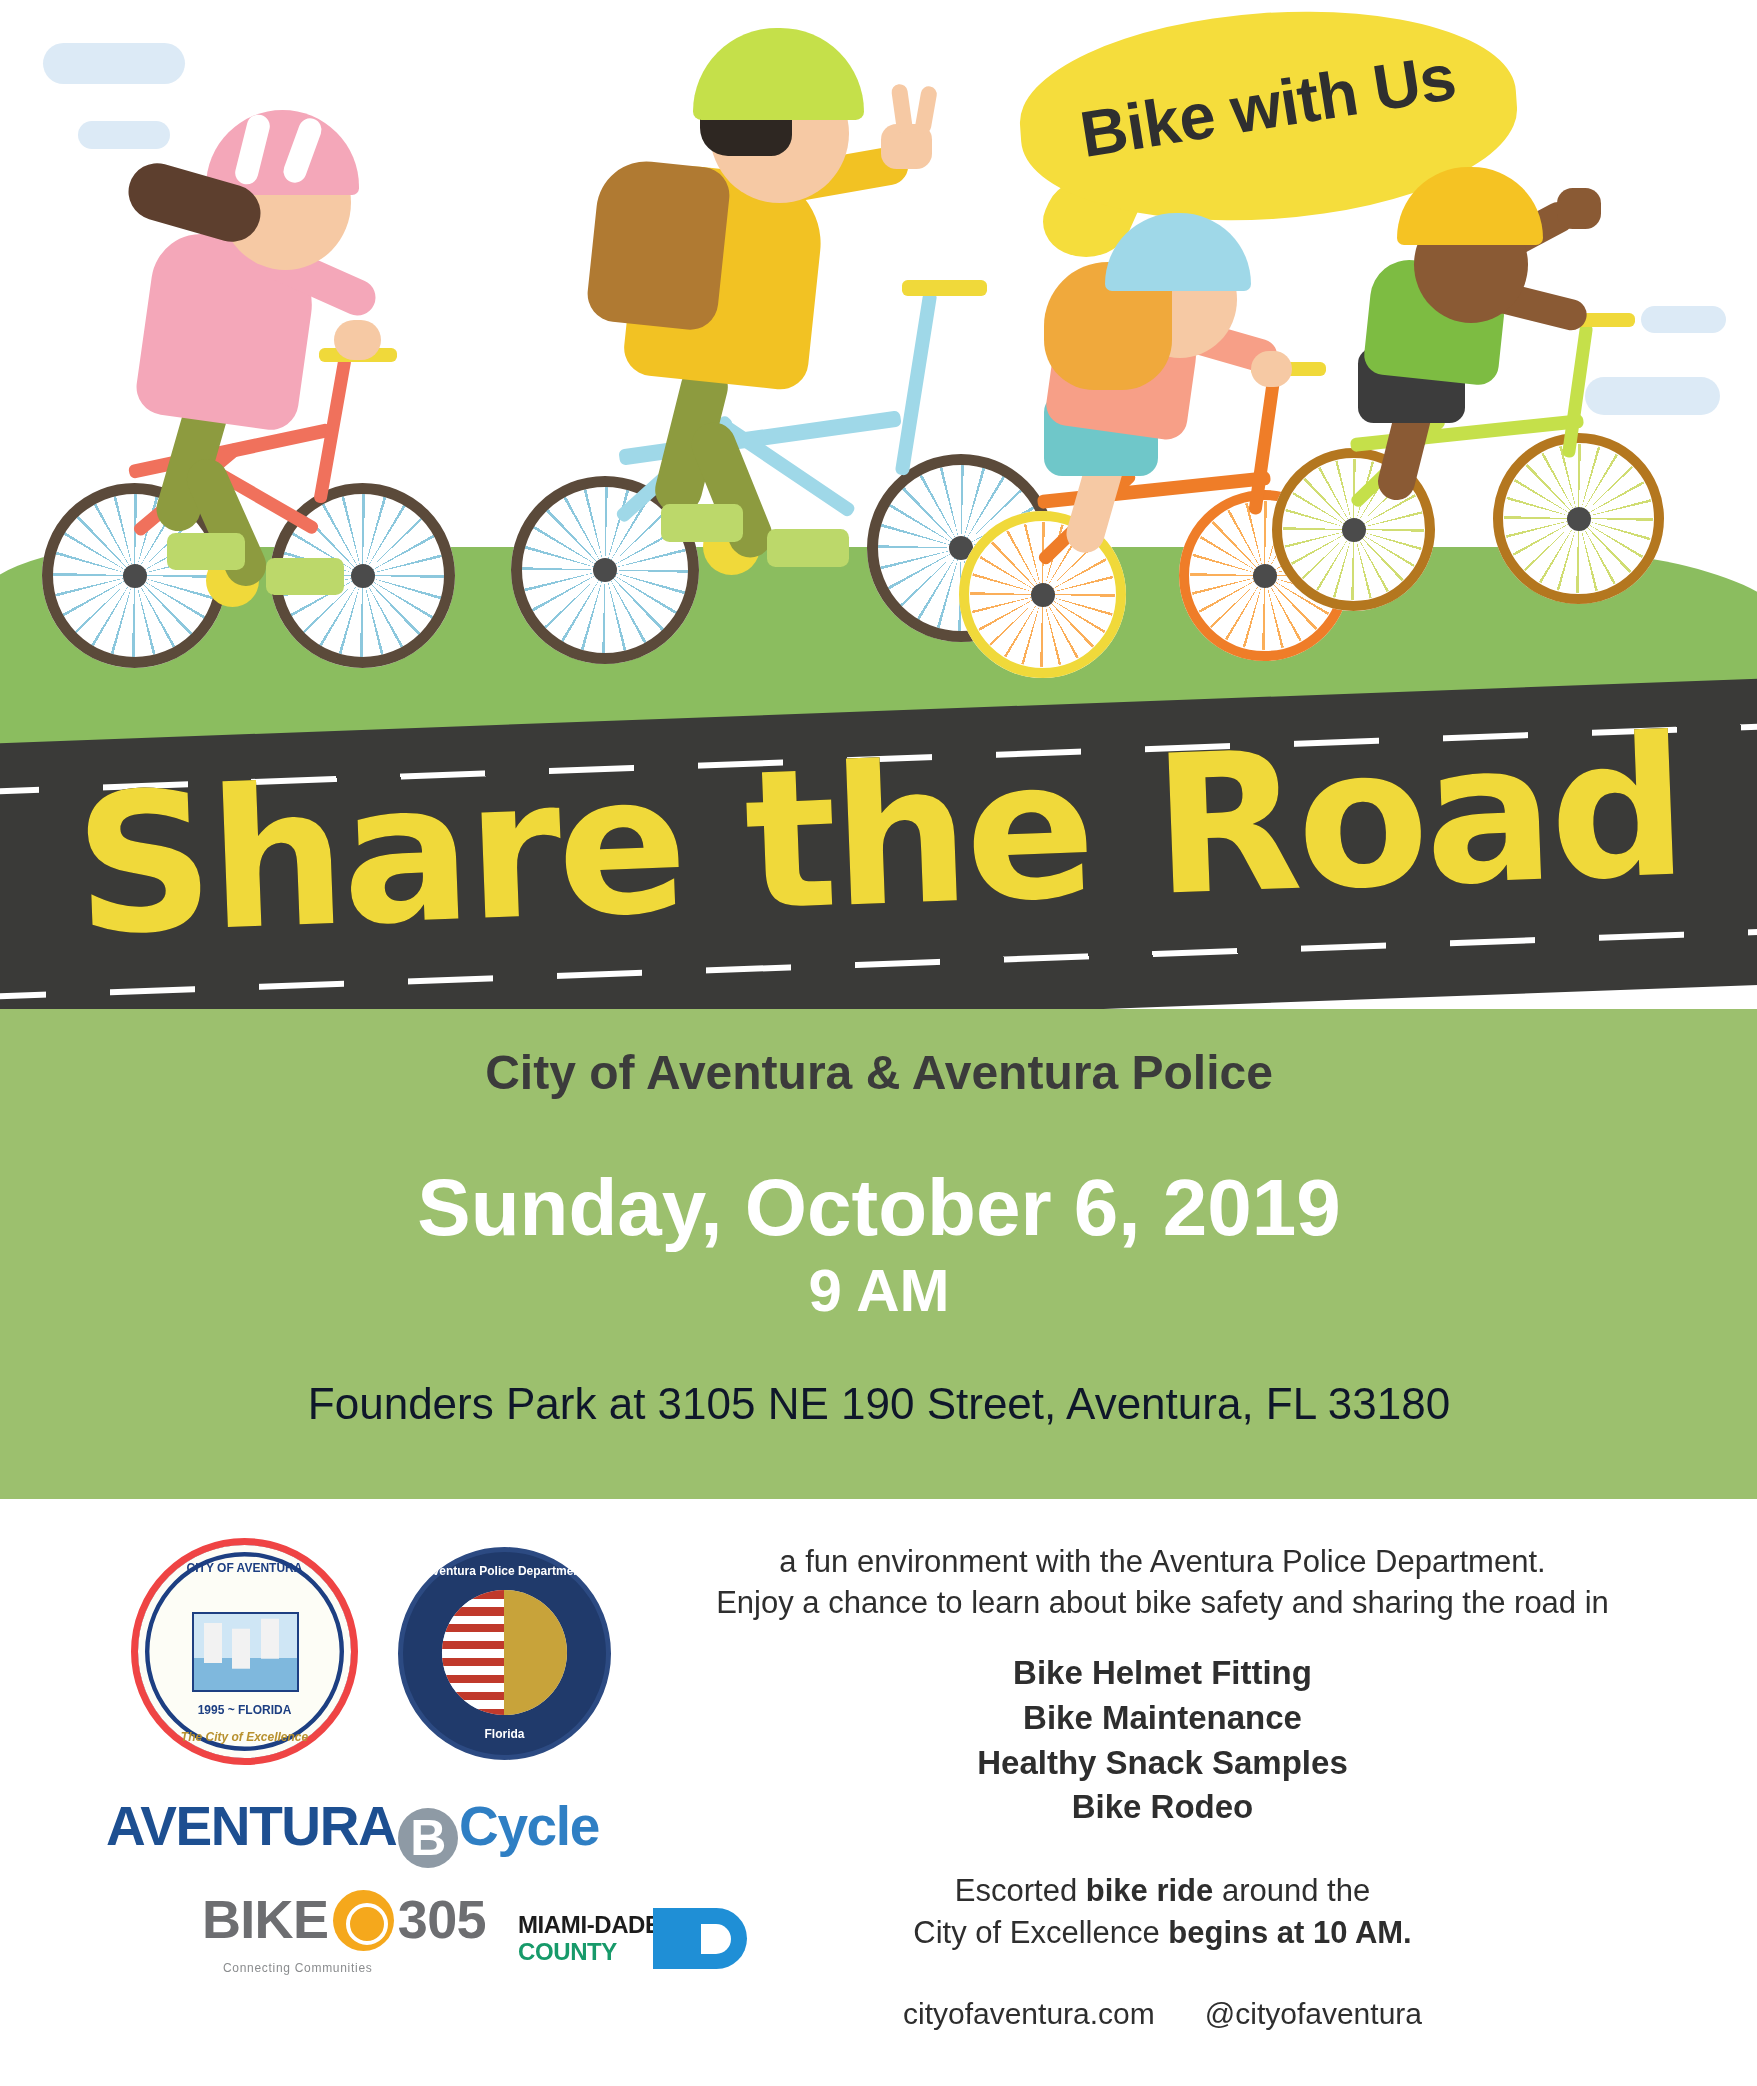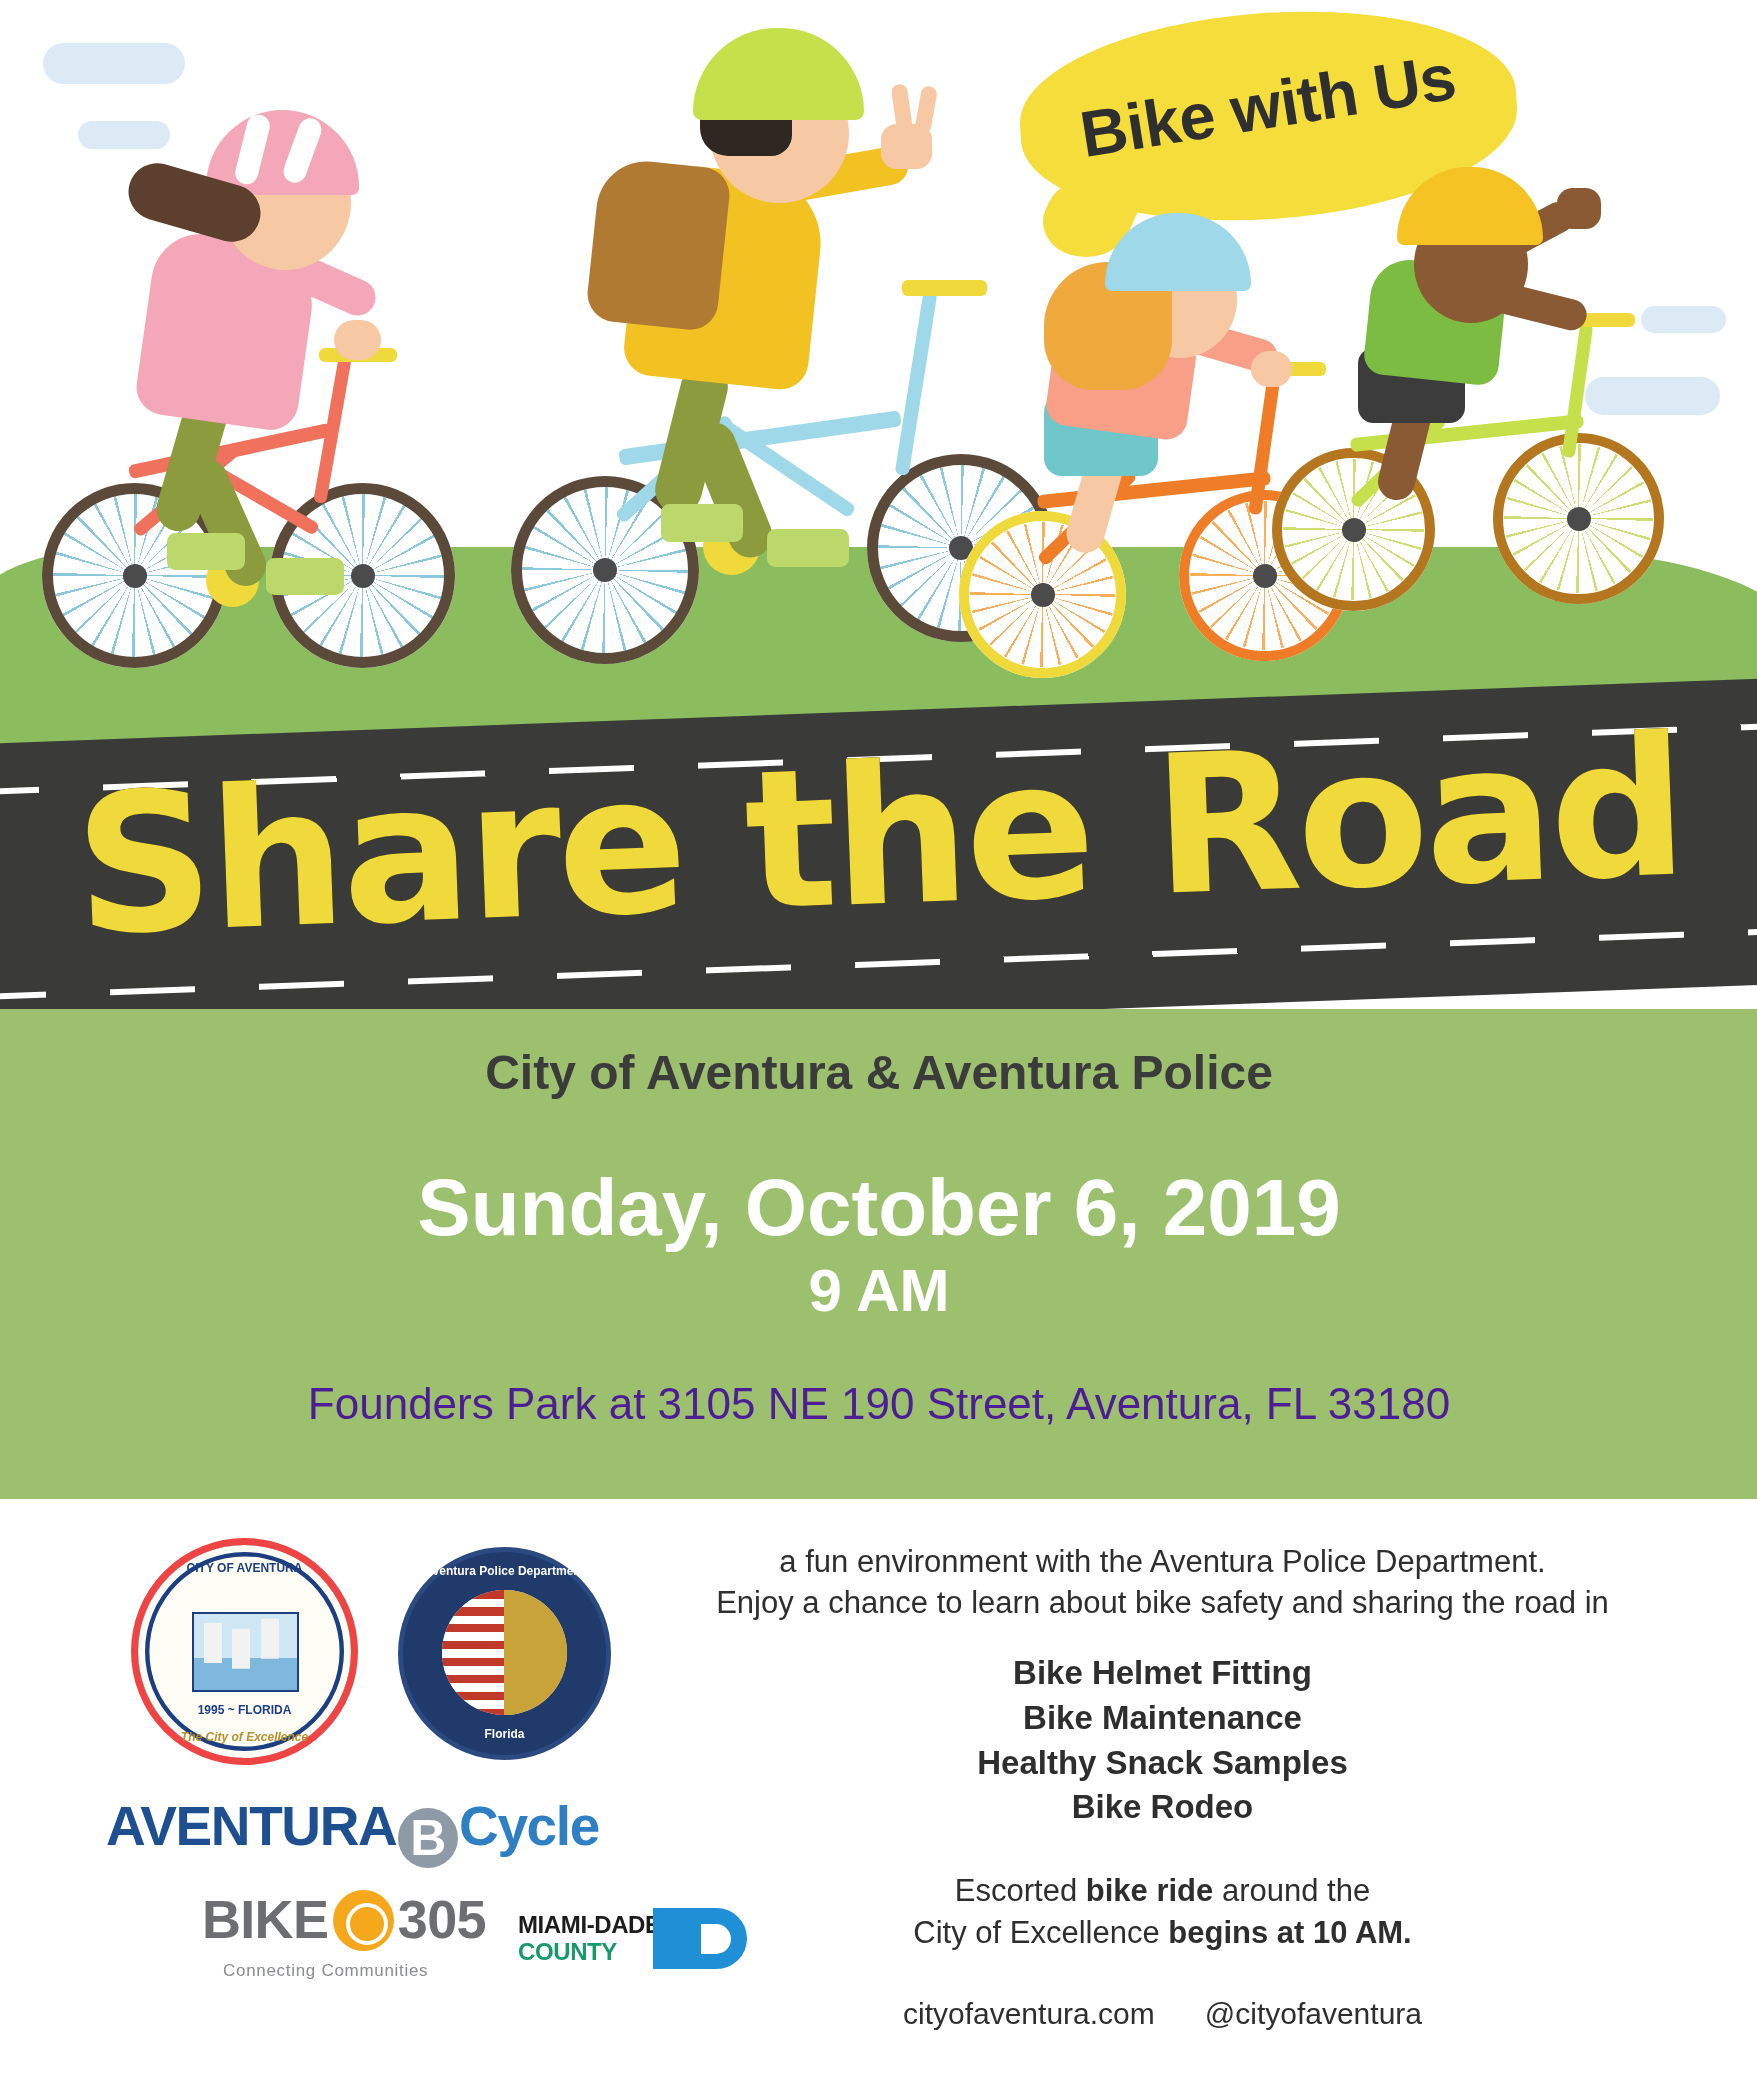--- a/index.html
+++ b/index.html
@@ -194,21 +194,21 @@
     text-align: center;
     font-size: 60px;
     font-weight: bold;
     color: #ffffff;
   }
   .venue-line {
     position: absolute;
     top: 370px; left: 0; right: 0;
     text-align: center;
     font-size: 44px;
-    color: #4c1d95;
+    color: #0f172a;
     font-weight: 400;
   }
 
   
   .footer {
     position: absolute;
     left: 0;
     top: 1499px;
     width: 1758px;
     height: 588px;
@@ -360,21 +360,21 @@
     left: 50%; top: 50%;
     width: 34px; height: 34px;
     margin: -17px 0 0 -17px;
     border-radius: 50%;
     border: 4.3px solid #ffffff;
   }
   .bike305-sub {
     position: absolute;
     left: 131px;
     top: 423px;
-    font-size: 17px;
+    font-size: 12px;
     color: #8a8c8e;
     letter-spacing: 0.7px;
   }
 
   .mdc {
     position: absolute;
     left: 426px;
     top: 370px;
     width: 227px;
     height: 61px;

